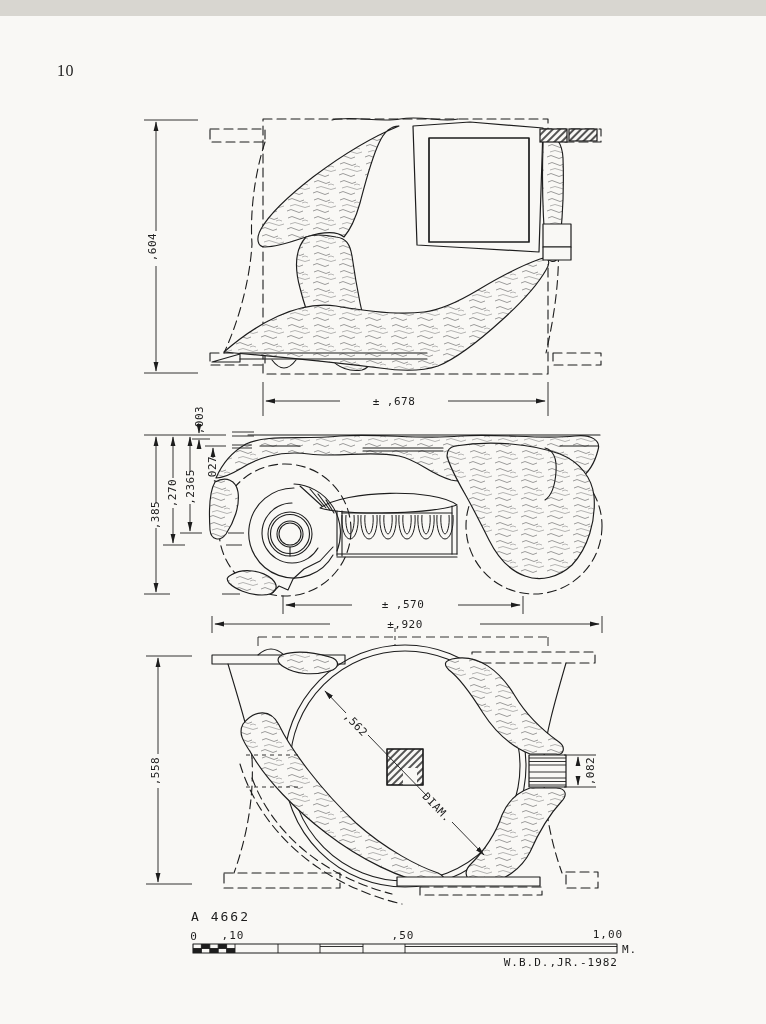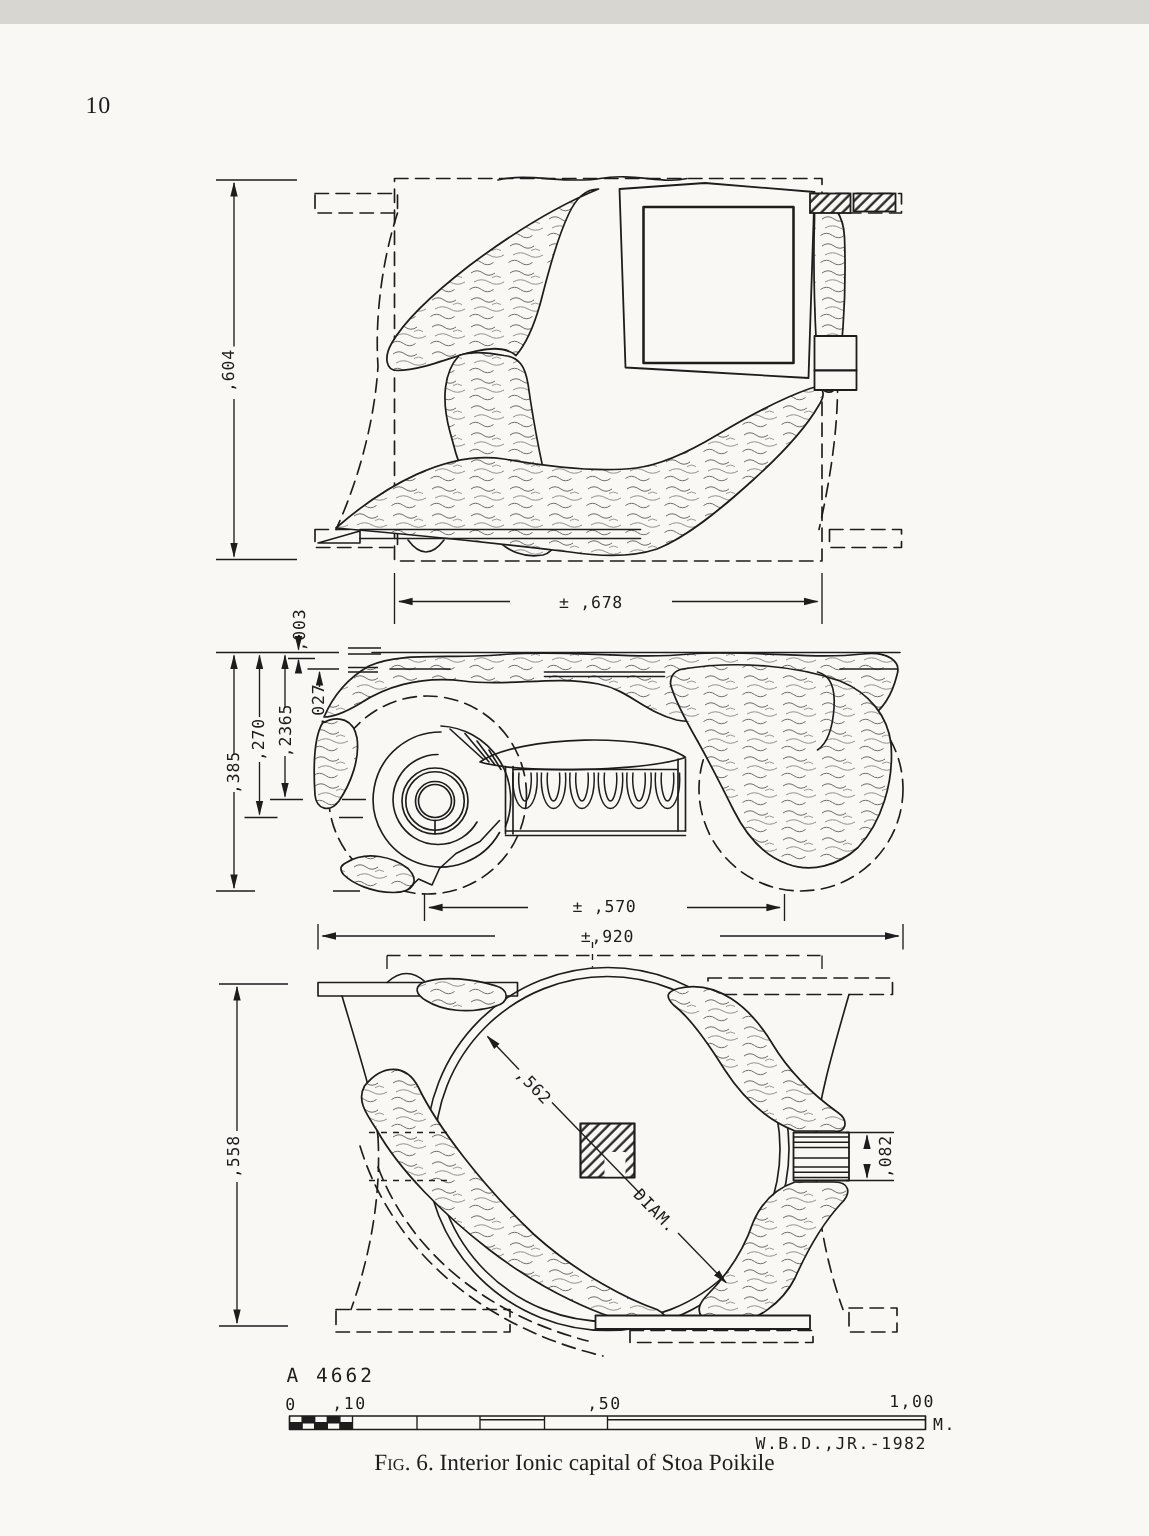--- a/index.html
+++ b/index.html
@@ -247,17 +247,14 @@
       <line x1="405" y1="930.5" x2="617" y2="930.5" class="dim"></line>
       <text class="lbl3" x="194" y="924" text-anchor="middle">0</text>
       <text class="lbl3" x="233" y="923" text-anchor="middle">,10</text>
       <text class="lbl3" x="403" y="923" text-anchor="middle">,50</text>
       <text class="lbl3" x="608" y="922" text-anchor="middle">1,00</text>
       <text class="lbl3" x="622" y="937" text-anchor="start">M.</text>
       <text class="lbl3" x="618" y="950" text-anchor="end">W.B.D.,JR.-1982</text>
     </g>
   </svg>
 
-  <div class="caption">
-    <span class="fig-label">Fig. 6.</span><span> Interior Ionic capital of Stoa Poikile</span>
-  </div>
 
 </div>
 
 </body></html>

